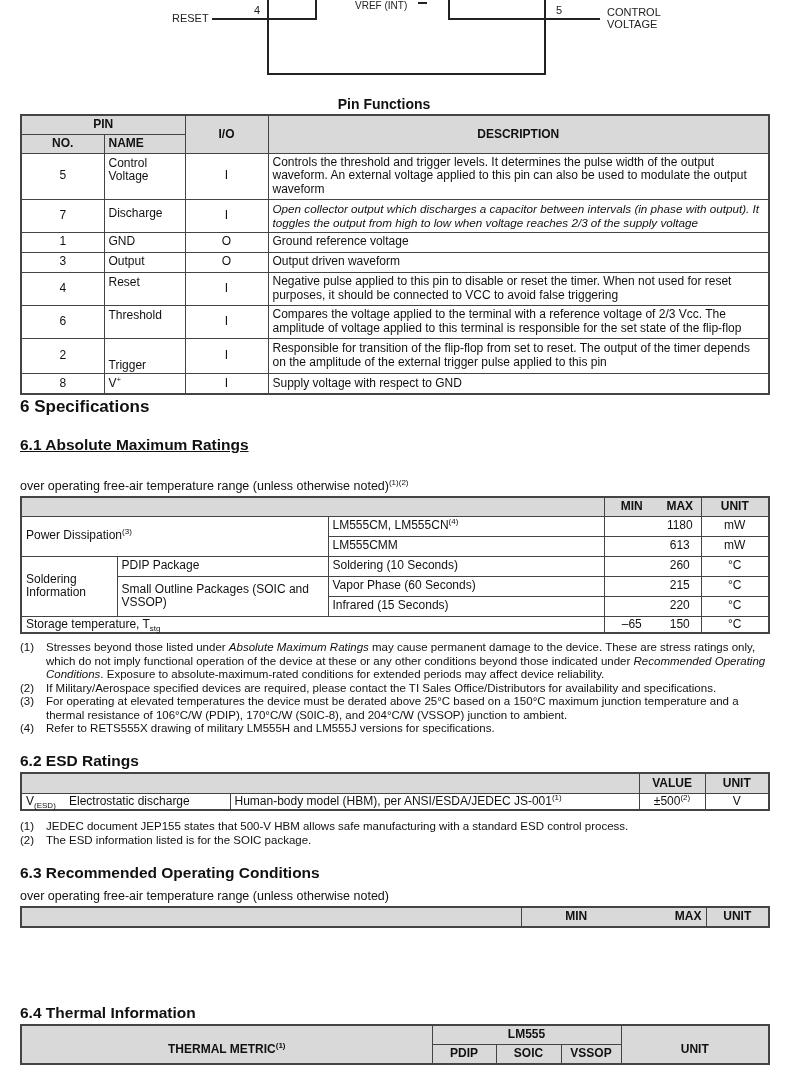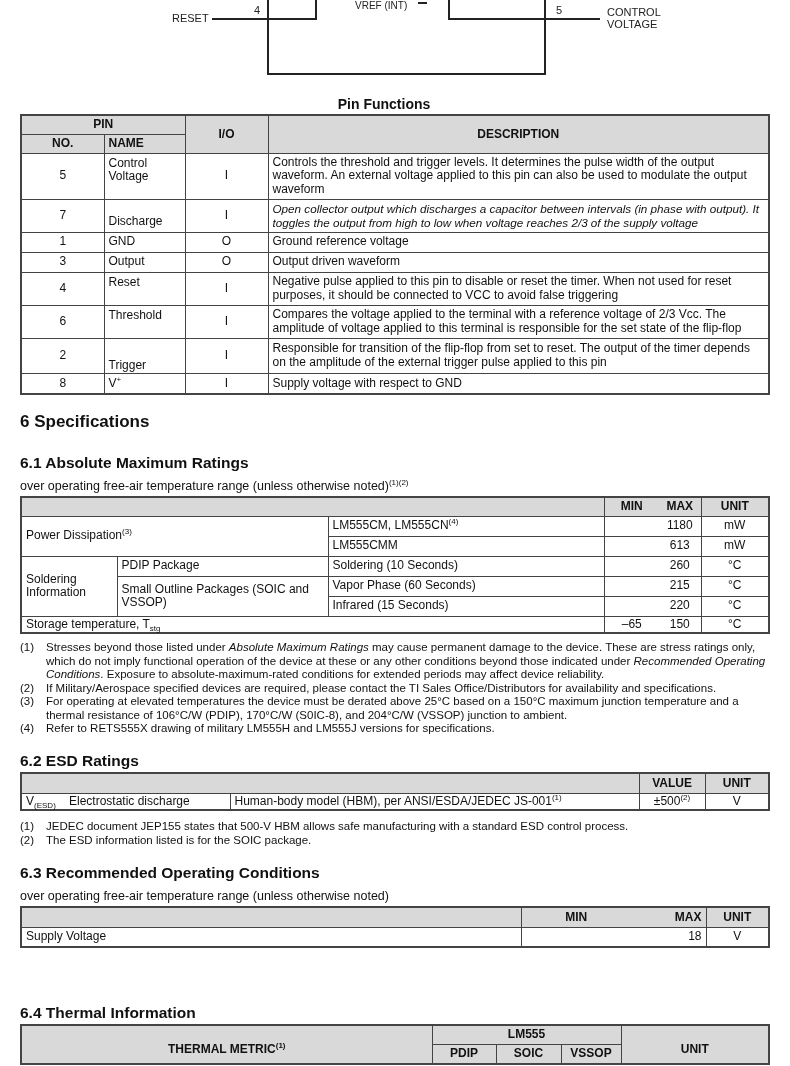--- a/index.html
+++ b/index.html
@@ -80,21 +80,21 @@
     <tr style="height:46px;">
       <td class="c">5</td>
       <td class="top" style="padding-top:3px;">
           <span style="display:block;width:60px;">Control Voltage</span>
         </td>
       <td class="c">I</td>
       <td>Controls the threshold and trigger levels. It determines the pulse width of the output waveform. An external voltage applied to this pin can also be used to modulate the output waveform</td>
     </tr>
     <tr style="height:33px;">
       <td class="c">7</td>
-      <td class="top" style="padding-top:15px;">Discharge</td>
+      <td class="top" style="padding-top:7px;">Discharge</td>
       <td class="c">I</td>
       <td style="font-size:11.7px;font-style:italic;">Open collector output which discharges a capacitor between intervals (in phase with output). It toggles the output from high to low when voltage reaches 2/3 of the supply voltage</td>
     </tr>
     <tr style="height:20px;">
       <td class="c">1</td>
       <td>GND</td>
       <td class="c">O</td>
       <td>Ground reference voltage</td>
     </tr>
     <tr style="height:20px;">
@@ -123,23 +123,23 @@
     </tr>
     <tr style="height:20px;">
       <td class="c">8</td>
       <td><span>V</span><sup>+</sup></td>
       <td class="c">I</td>
       <td>Supply voltage with respect to GND</td>
     </tr>
   </tbody>
 </table>
 
-<div class="h1" style="top:412px;">6   Specifications</div>
-
-<div class="h2" style="top:454px;">6.1   Absolute Maximum Ratings</div>
+<div class="h1" style="top:397px;">6   Specifications</div>
+
+<div class="h2" style="top:436px;text-decoration:underline;">6.1   Absolute Maximum Ratings</div>
 <div class="sub-note" style="top:479px;"><span>over operating free-air temperature range (unless otherwise noted)</span><sup>(1)(2)</sup></div>
 
 <table class="outer" style="left:20px; top:496px; width:750px;">
   <colgroup>
       <col style="width:96px">
       <col style="width:211px">
       <col style="width:276px">
       <col style="width:55px">
       <col style="width:42px">
       <col>
@@ -266,26 +266,20 @@
     </colgroup>
   <thead>
     <tr style="height:20px;">
       <th></th>
       <th class="c" style="border-right:none;">MIN</th>
       <th class="r" style="border-left:none;">MAX</th>
       <th class="c">UNIT</th>
     </tr>
   </thead>
   <tbody>
-    <tr style="height:20px;">
-      <td><span>Supply Voltage</span><sub></sub></td>
-      <td class="c" style="border-right:none;"></td>
-      <td class="r" style="border-left:none;">18</td>
-      <td class="c">V</td>
-    </tr>
   </tbody>
 </table>
 
 <div class="h2" style="top:1004px;">6.4   Thermal Information</div>
 
 <table class="outer" style="left:20px; top:1024px; width:750px;">
   <colgroup>
       <col style="width:411px">
       <col style="width:64px">
       <col style="width:65px">

